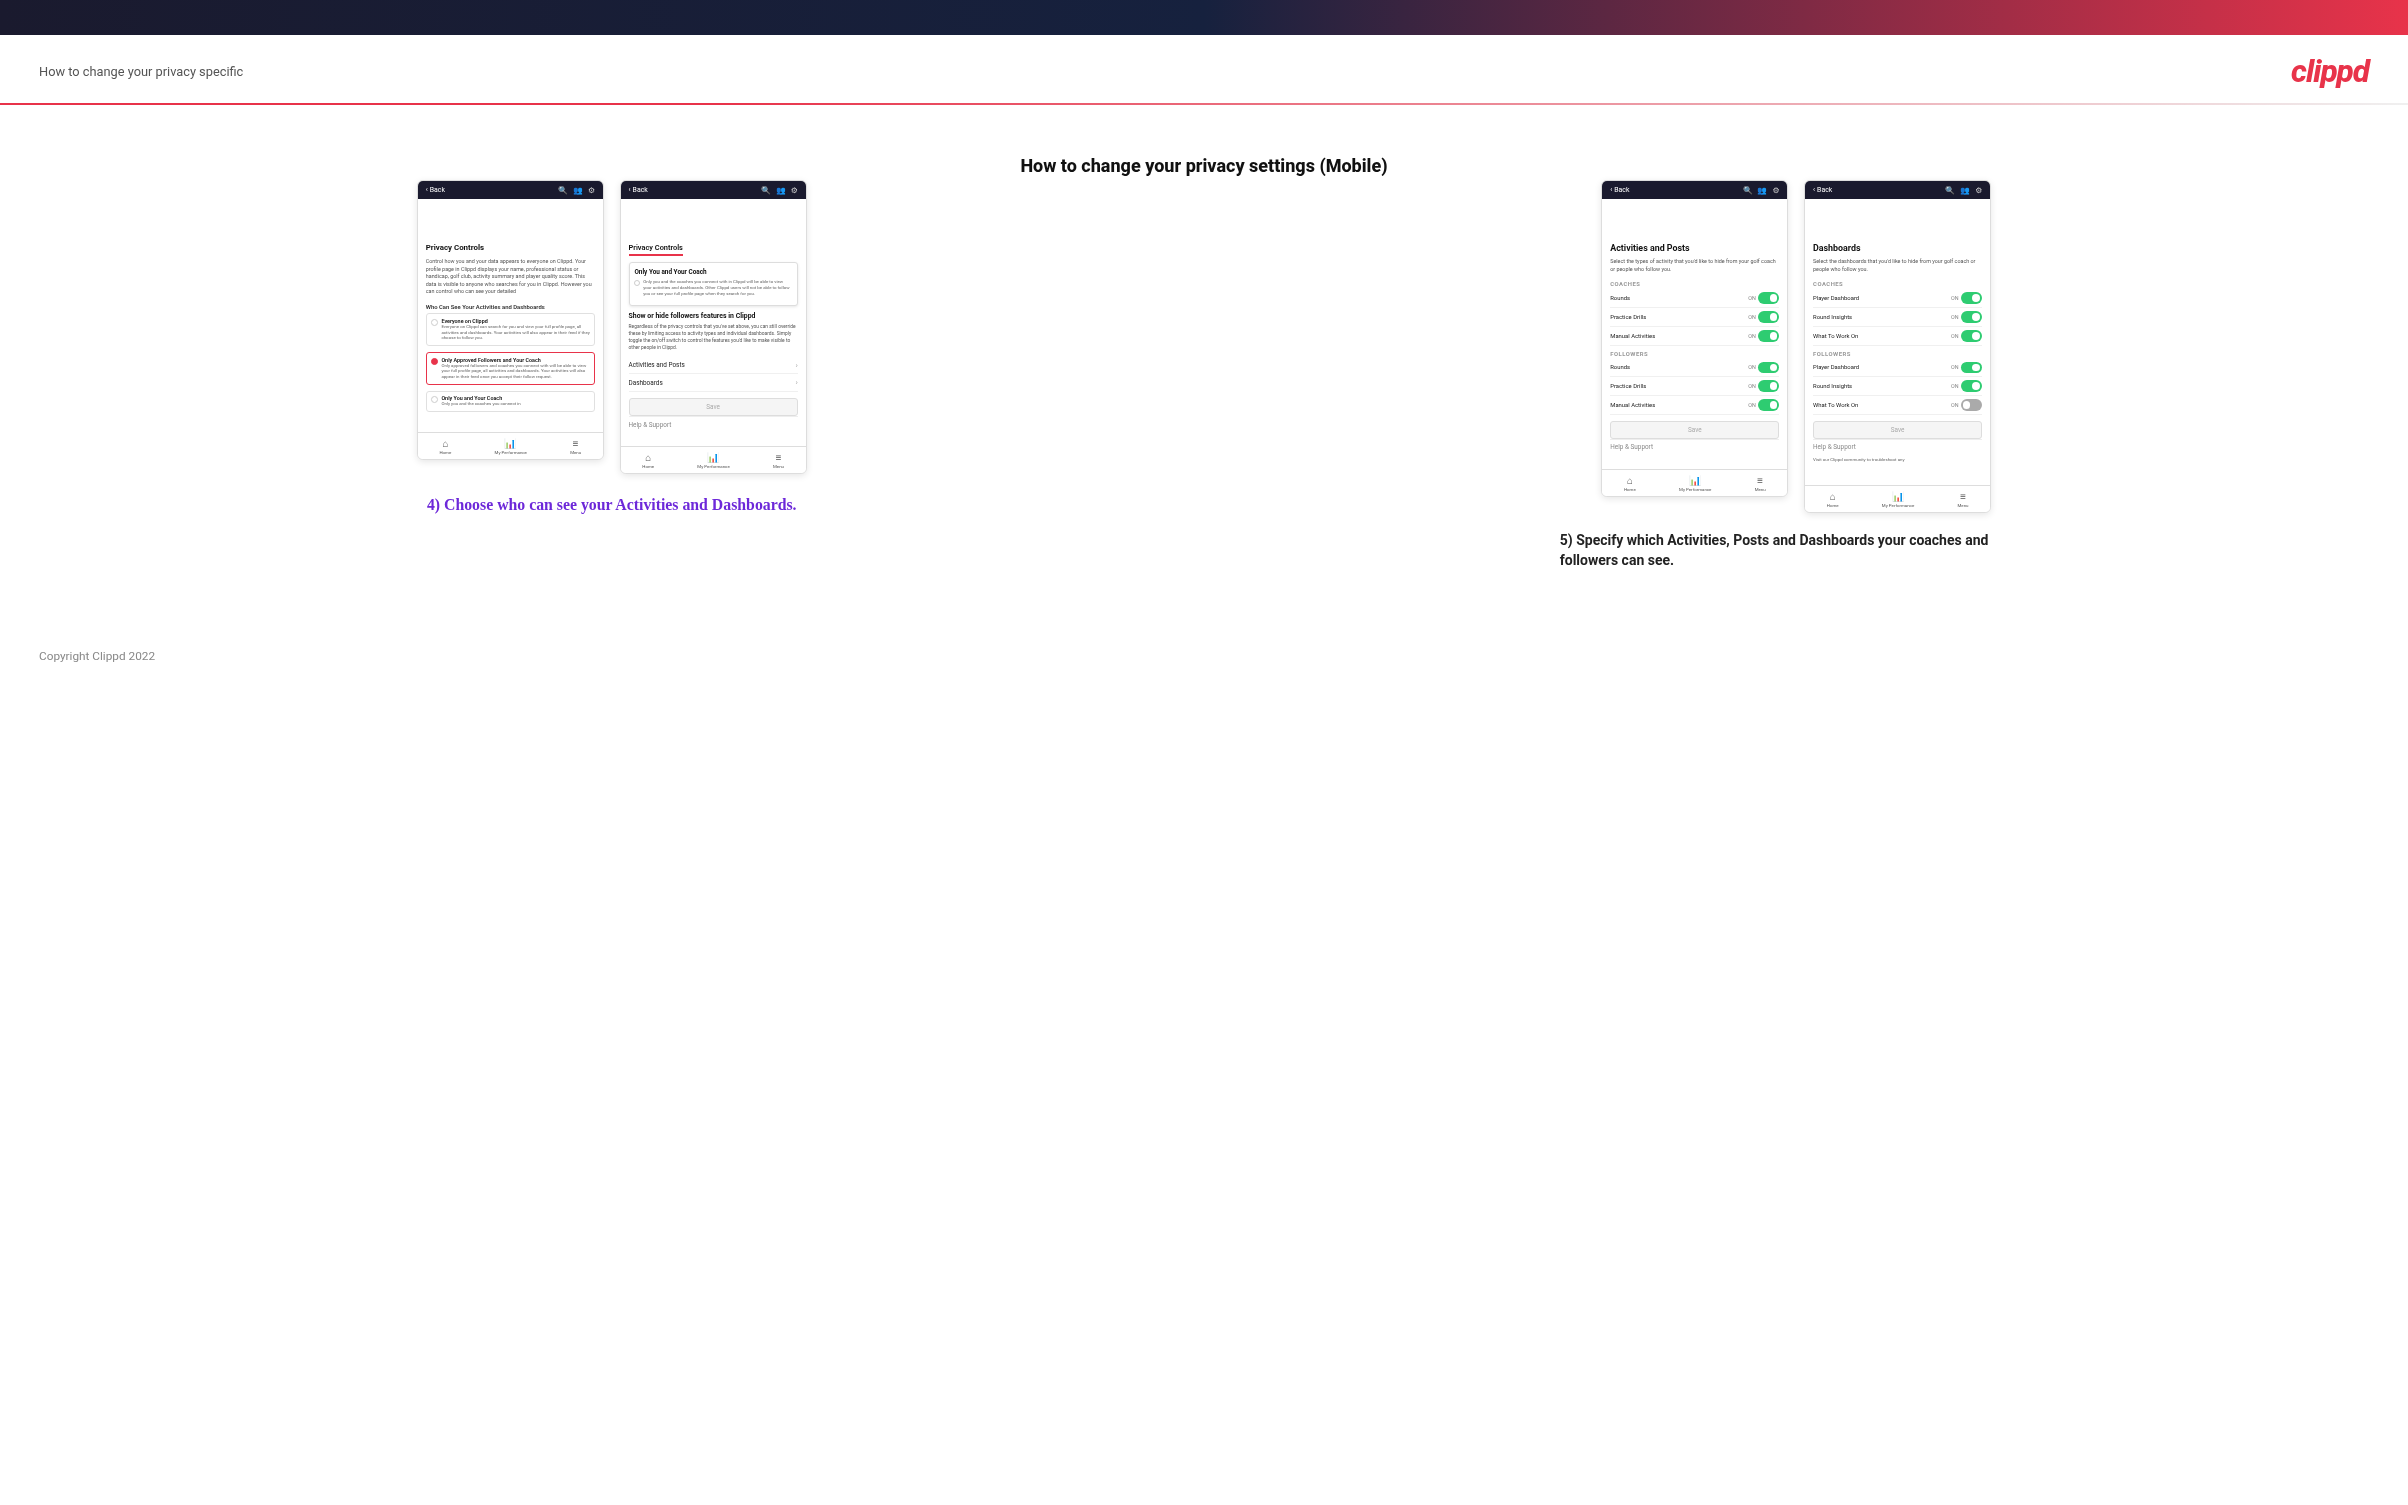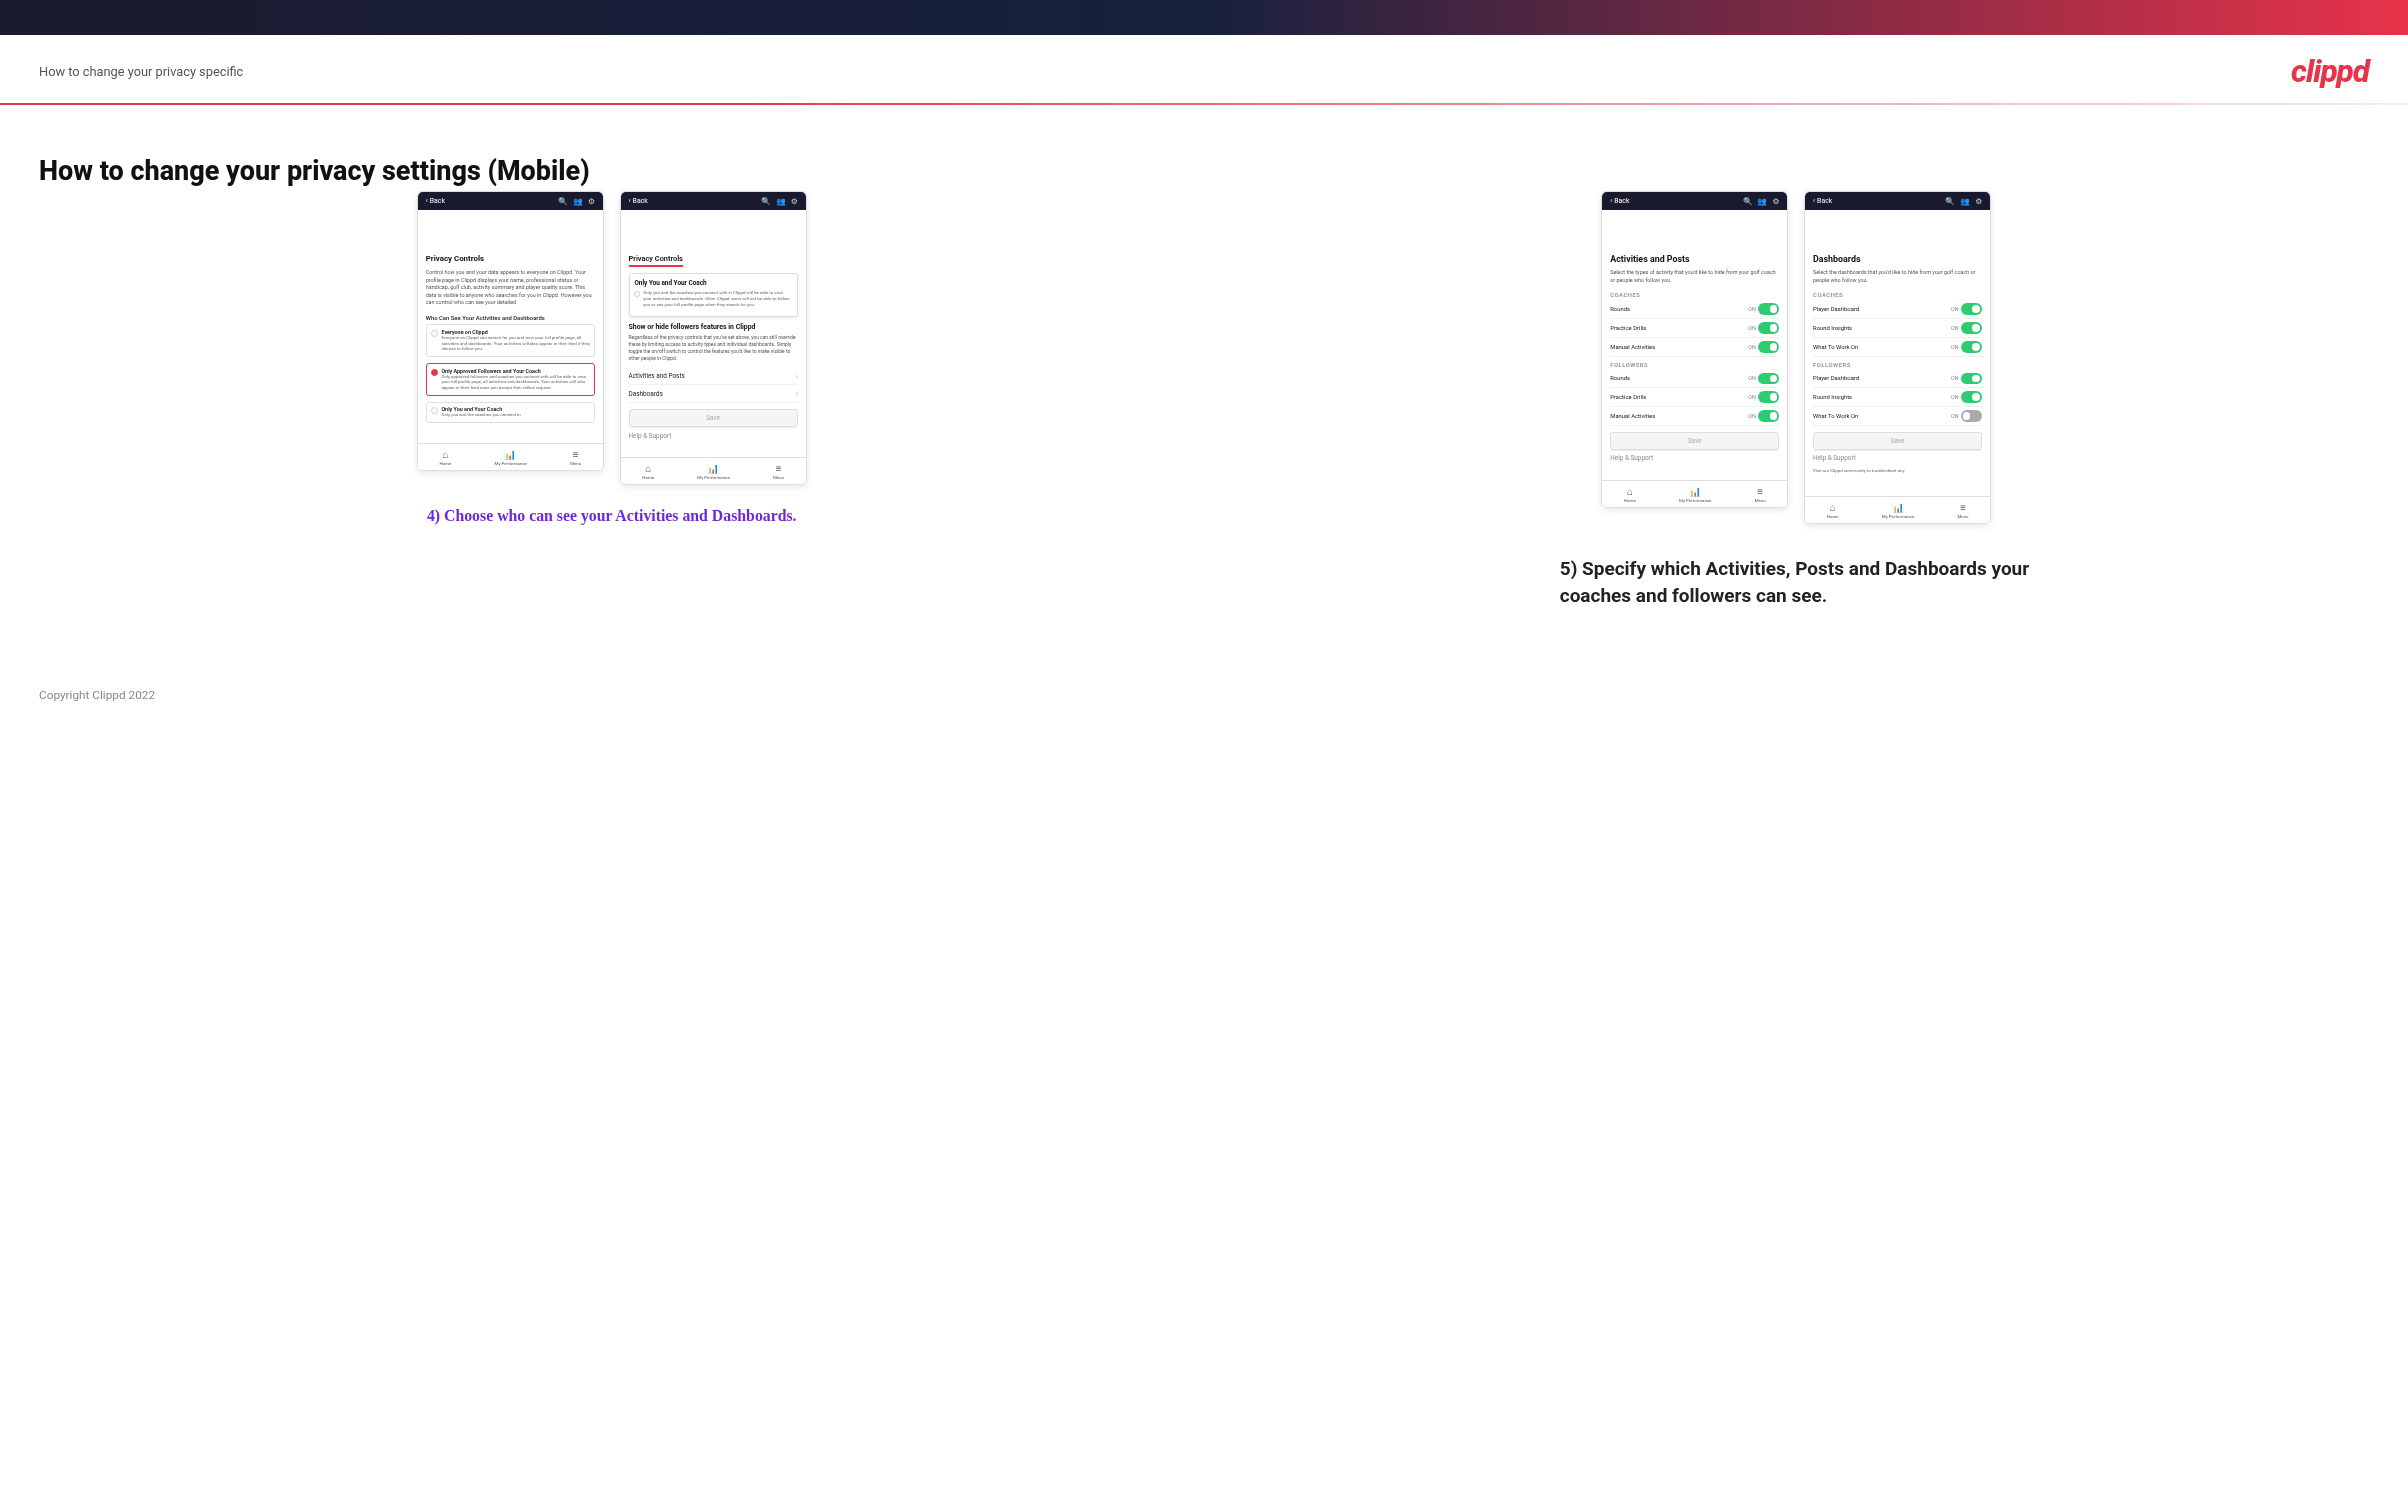--- a/index.html
+++ b/index.html
@@ -43,24 +43,25 @@
       height: 2px;
       background: linear-gradient(to right, #e8334a 30%, #f0f0f0 100%);
       margin: 0 0 29.6px 0;
     }
 
     
     .page-content {
       padding: 19.7px 39px 59px 39px;
     }
     .page-title {
-      font-size: 27px;
+      font-size: 18px;
       font-weight: 800;
       color: #111;
       margin-bottom: 3.9px;
+      text-align: center;
     }
     .page-subtitle {
       font-size: 15.8px;
       color: #444;
       margin-bottom: 39px;
     }
 
     
     .screenshots-grid {
       display: flex;
@@ -337,24 +338,24 @@
       font-size: 15.8px;
       font-weight: 600;
       color: #6d28d9;
       text-align: center;
       margin-top: 19.7px;
       line-height: 1.4;
       max-width: 414px;
       font-family: Liberation Serif, serif;
     }
     .caption-large {
-      font-size: 19px;
+      font-size: 14px;
       font-weight: 700;
       color: #222;
-      margin-top: 32px;
+      margin-top: 18px;
       line-height: 1.4;
       max-width: 473px;
     }
 
     
     .footer {
       padding: 19.7px 39px;
       font-size: 11.8px;
       color: #888;
     }

